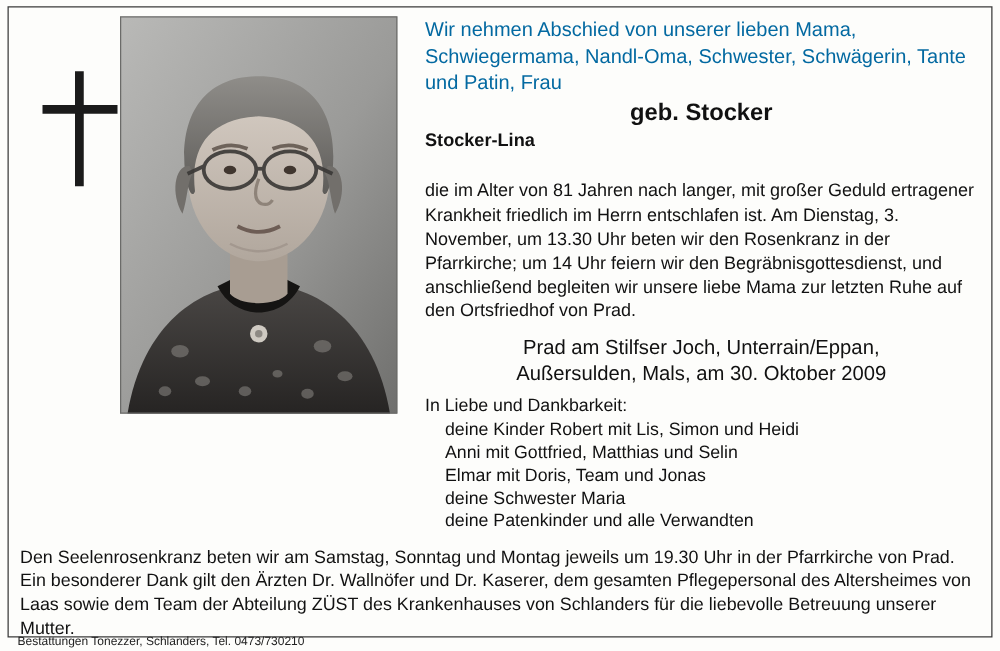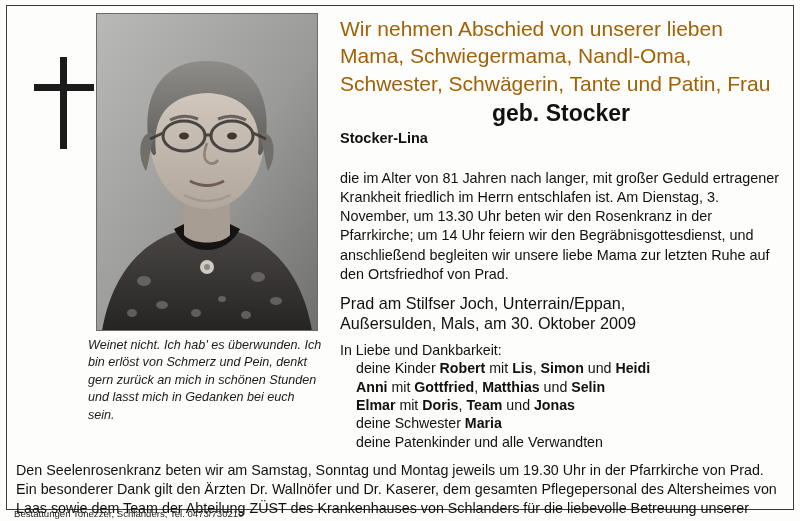--- a/index.html
+++ b/index.html
@@ -98,64 +98,65 @@
     line-height: 1.38;
     color: #1b1b1b;
   }
   
   .right-col {
     flex: 1 1 auto;
     padding-left: 12px;
     padding-top: 2px;
   }
   .lead {
-    font-size: 21px;
+    font-size: 16px;
     line-height: 1.30;
-    color: #a16207;
+    color: #0369a1;
   }
   .name {
     text-align: center;
     font-size: 25px;
     font-weight: bold;
     letter-spacing: 0.2px;
     margin-top: 6px;
     line-height: 1.1;
   }
   .subname {
     text-align: center;
-    font-size: 23px;
+    font-size: 19px;
     font-weight: bold;
     margin-top: 3px;
   }
   .nickname {
     text-align: left;
     font-size: 14.5px;
     font-weight: bold;
     margin-top: 3px;
   }
   .body-text {
     margin-top: 23px;
     font-size: 14.4px;
     line-height: 1.33;
   }
   .places {
     margin-top: 9px;
     font-size: 16.2px;
     line-height: 1.26;
+    text-align: center;
   }
   .gratitude {
     margin-top: 7px;
     font-size: 14.2px;
     line-height: 1.30;
   }
   .gratitude .indent {
     padding-left: 16px;
   }
   .gratitude b {
-    font-weight: bold;
+    font-weight: normal;
     text-align: center;
   }
   
   .bottom {
     margin-top: 10px;
     font-size: 14.3px;
     line-height: 1.33;
     padding-right: 4px;
   }
   .footer {
@@ -251,21 +252,20 @@
               <path d="M88 182 q 23 12 46 0" stroke="#9b9087" stroke-width="2" fill="none" opacity="0.7"></path>
 
               <circle cx="111" cy="254" r="7" fill="#cfcac2"></circle>
               <circle cx="111" cy="254" r="3" fill="#8e8a84"></circle>
 
               <rect x="0" y="0" width="222" height="318" fill="none" stroke="#6b6b69" stroke-width="2"></rect>
             </svg>
           </div>
         </div>
 
-        <div class="verse">Weinet nicht. Ich hab' es überwunden. Ich bin erlöst von Schmerz und Pein, denkt gern zurück an mich in schönen Stunden und lasst mich in Gedanken bei euch sein.</div>
       </div>
 
       <div class="right-col">
         <div class="lead">Wir nehmen Abschied von unserer lieben Mama, Schwiegermama, Nandl-Oma, Schwester, Schwägerin, Tante und Patin, Frau</div>
         <div class="subname">geb. Stocker</div>
         <div class="nickname">Stocker-Lina</div>
         <div class="body-text">die im Alter von 81 Jahren nach langer, mit großer Geduld ertragener Krankheit friedlich im Herrn entschlafen ist. Am Dienstag, 3. November, um 13.30 Uhr beten wir den Rosenkranz in der Pfarrkirche; um 14 Uhr feiern wir den Begräbnisgottesdienst, und anschließend begleiten wir unsere liebe Mama zur letzten Ruhe auf den Ortsfriedhof von Prad.</div>
         <div class="places">
           <div>Prad am Stilfser Joch, Unterrain/Eppan,</div>
           <div>Außersulden, Mals, am 30. Oktober 2009</div>

